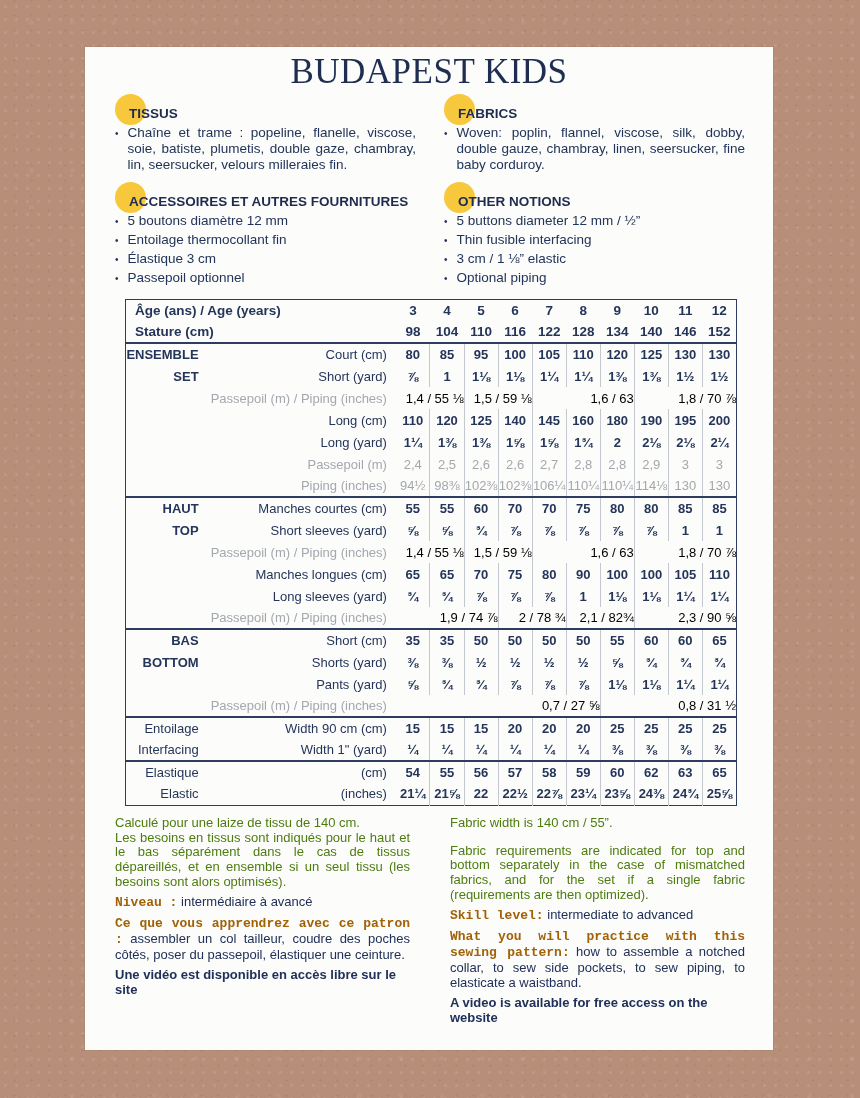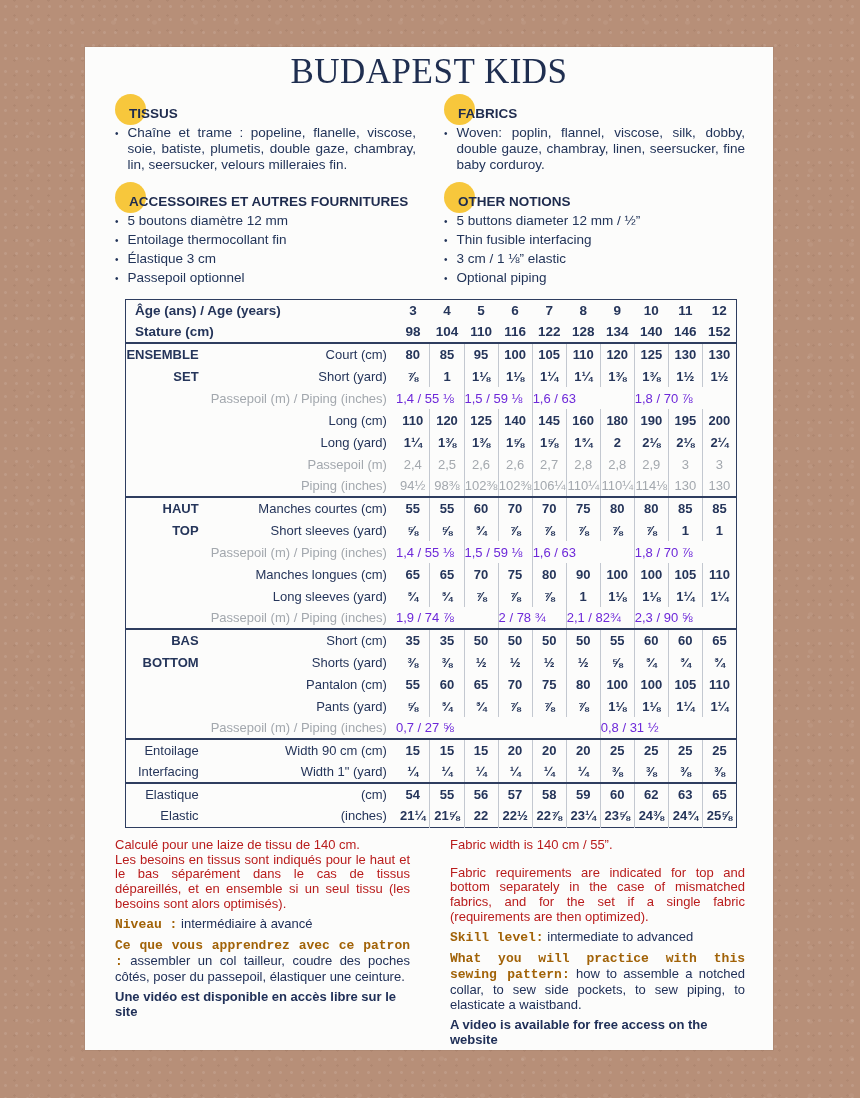--- a/index.html
+++ b/index.html
@@ -42,27 +42,27 @@
   .hlbl{font-weight:bold;text-align:left;padding-left:9px;font-size:13.5px;}
   .hval{font-weight:bold;text-align:center;font-size:13.5px;}
   tr.hrow:first-child td{border-top:1px solid #2e3d5f;}
   tr.hlast td{border-bottom:2px solid #2e3d5f;}
   tr.secstart td{border-top:2px solid #2e3d5f;}
   td.sec{text-align:right;padding-right:12px;}
   td.sec.big{font-weight:bold;}
   td.lbl{text-align:right;padding-right:9px;}
   td.val{text-align:center;font-weight:bold;}
   td.val:not(.first){border-left:1px solid #c3c8d0;}
-  td.spanc{text-align:left;color:#6d28d9;}
+  td.spanc{text-align:right;color:#000000;}
   td.spanc:not(.first){border-left:1px solid #c3c8d0;}
   td.gray,td.val.gray{color:#a3a8ae;font-weight:normal;}
 
   .fcols{display:grid;grid-template-columns:1fr 1fr;column-gap:40px;margin:10px 28px 0 30px;
     font-size:13px;line-height:1.15;color:#203058;}
-  .grayp{color:#b91c1c;margin:0 0 5px 0;}
+  .grayp{color:#4d7c0f;margin:0 0 5px 0;}
   .fline{margin:0 0 5px 0;}
   .fline b{color:#a16207;font-family:Liberation Mono, monospace;}
   .fbold{font-weight:bold;margin:0;}
 </style>
 </head>
 <body>
 
 <div class="card">
 
   <div class="title">BUDAPEST KIDS</div>
@@ -373,33 +373,20 @@
           <td class="val">½</td>
           <td class="val">½</td>
           <td class="val">½</td>
           <td class="val">½</td>
           <td class="val">⅝</td>
           <td class="val">¾</td>
           <td class="val">¾</td>
           <td class="val">¾</td>
         </tr>
         <tr>
-          <td class="lbl" colspan="2">Pantalon (cm)</td>
-          <td class="val first">55</td>
-          <td class="val">60</td>
-          <td class="val">65</td>
-          <td class="val">70</td>
-          <td class="val">75</td>
-          <td class="val">80</td>
-          <td class="val">100</td>
-          <td class="val">100</td>
-          <td class="val">105</td>
-          <td class="val">110</td>
-        </tr>
-        <tr>
           <td class="lbl" colspan="2">Pants (yard)</td>
           <td class="val first">⅝</td>
           <td class="val">¾</td>
           <td class="val">¾</td>
           <td class="val">⅞</td>
           <td class="val">⅞</td>
           <td class="val">⅞</td>
           <td class="val">1⅛</td>
           <td class="val">1⅛</td>
           <td class="val">1¼</td>

